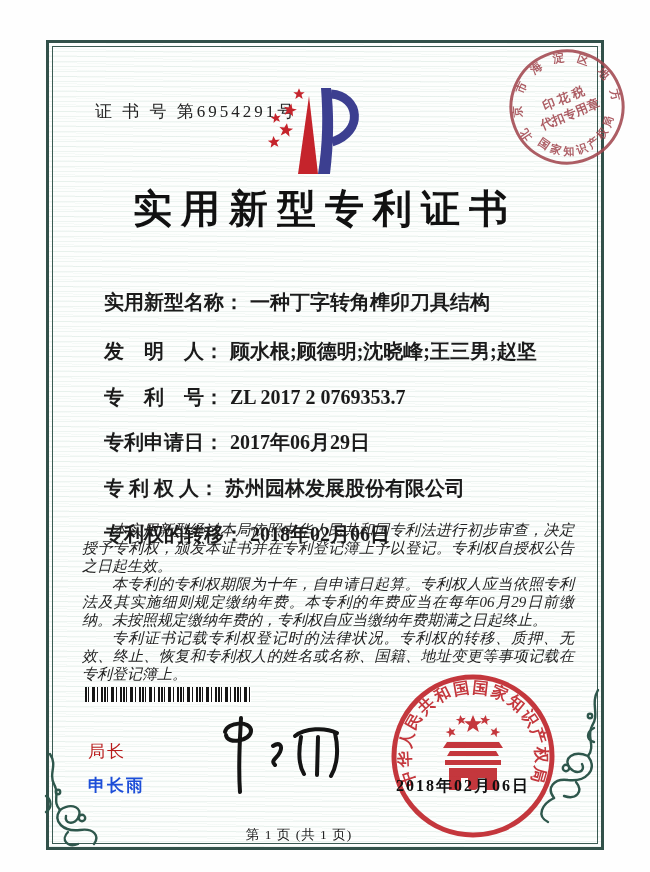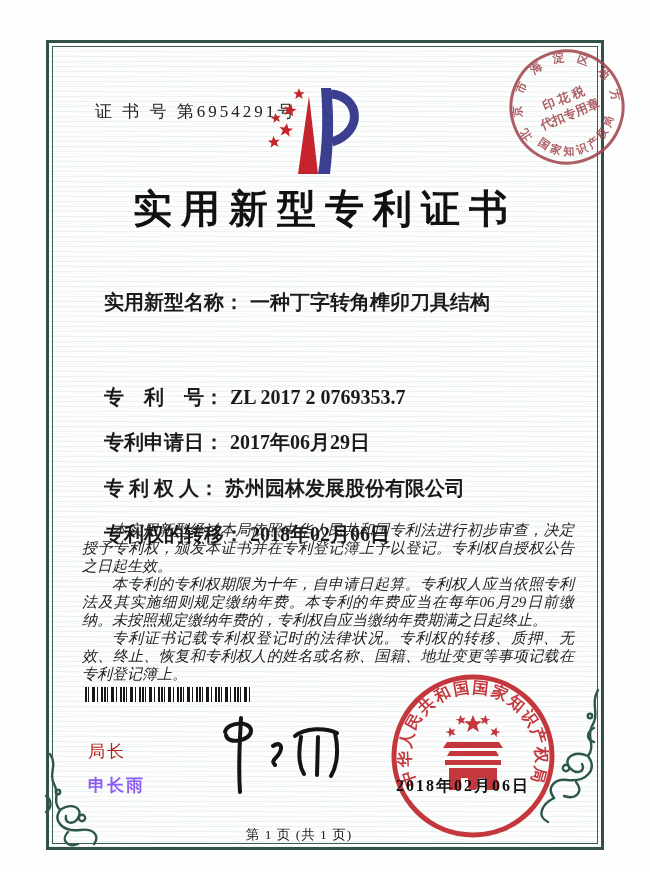--- a/index.html
+++ b/index.html
@@ -50,21 +50,21 @@
     left:85px;top:687px;width:166px;height:15px;
     background:repeating-linear-gradient(90deg,
       #161616 0 2px,#fff 2px 3px,
       #161616 3px 4px,#fff 4px 7px,
       #161616 7px 10px,#fff 10px 12px,
       #161616 12px 13px,#fff 13px 16px,
       #161616 16px 18px,#fff 18px 19px);
   }
   .director-block{left:88px;top:740px;font-family:"Liberation Sans","DejaVu Sans",sans-serif;}
   .director-title{font-size:17px;font-weight:400;letter-spacing:2px;color:#b91c1c;}
-  .director-name{font-size:17px;font-weight:700;letter-spacing:2px;color:#8b5cf6;margin-top:11px;}
+  .director-name{font-size:17px;font-weight:700;letter-spacing:2px;color:#1d4ed8;margin-top:11px;}
   .issue-date{
     left:396px;top:776px;font-size:16px;font-weight:700;letter-spacing:2px;color:#101010;
     z-index:6;white-space:pre;
   }
   .footer{
     left:46px;top:826px;width:506px;text-align:center;font-size:13.5px;color:#222;
     letter-spacing:1px;white-space:pre;
   }
   svg{display:block;}
   .tax-stamp{left:502px;top:42px;transform:rotate(-22deg);opacity:0.88;}
@@ -119,20 +119,23 @@
       <text x="65" y="60" text-anchor="middle" font-size="12.5" font-weight="700" fill="#a24850">印 花 税</text>
       <text x="65" y="77" text-anchor="middle" font-size="12.5" font-weight="700" fill="#a24850">代扣专用章</text>
     </svg>
   </div>
 
   <div class="abs title">实用新型专利证书</div>
 
   <div class="abs field-row" style="top:266px;">
     <span class="field-label">实用新型名称：</span><span class="field-value">一种丁字转角榫卯刀具结构</span>
   </div>
+  <div class="abs field-row" style="top:315px;">
+    <span class="field-label">发　明　人：</span><span class="field-value">顾水根;顾德明;沈晓峰;王三男;赵坚</span>
+  </div>
   <div class="abs field-row" style="top:361px;">
     <span class="field-label">专　利　号：</span><span class="field-value">ZL 2017 2 0769353.7</span>
   </div>
   <div class="abs field-row" style="top:406px;">
     <span class="field-label">专利申请日：</span><span class="field-value">2017年06月29日</span>
   </div>
   <div class="abs field-row" style="top:452px;">
     <span class="field-label">专 利 权 人：</span><span class="field-value">苏州园林发展股份有限公司</span>
   </div>
   <div class="abs field-row" style="top:498px;">

